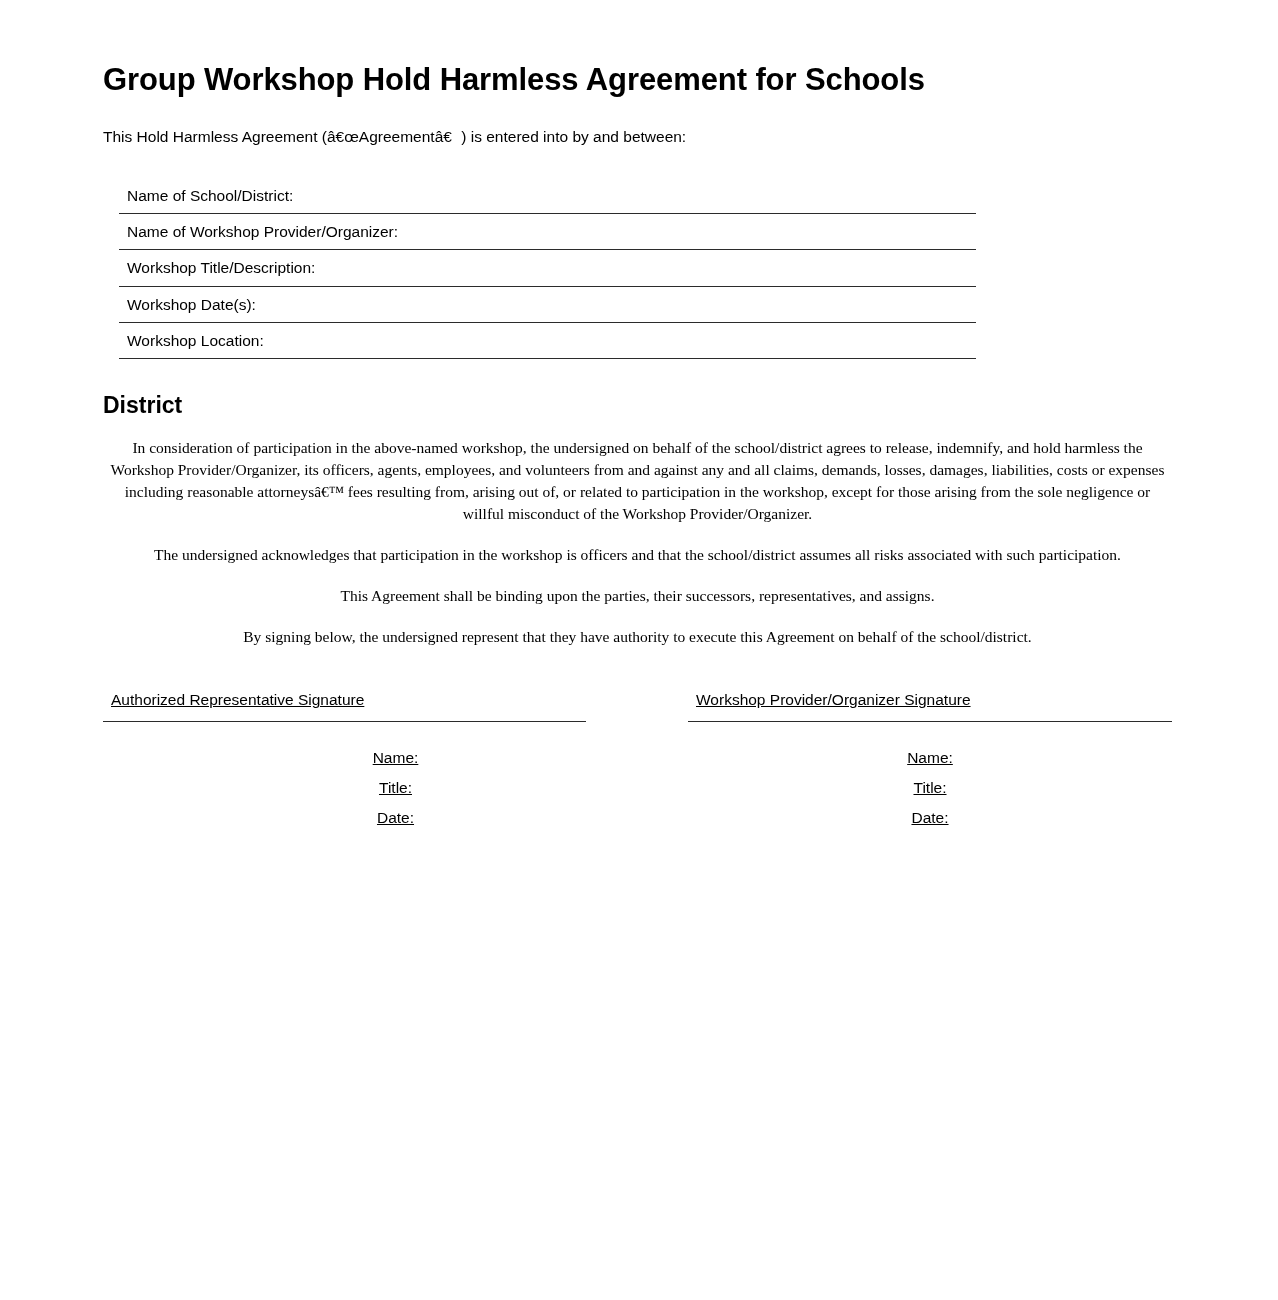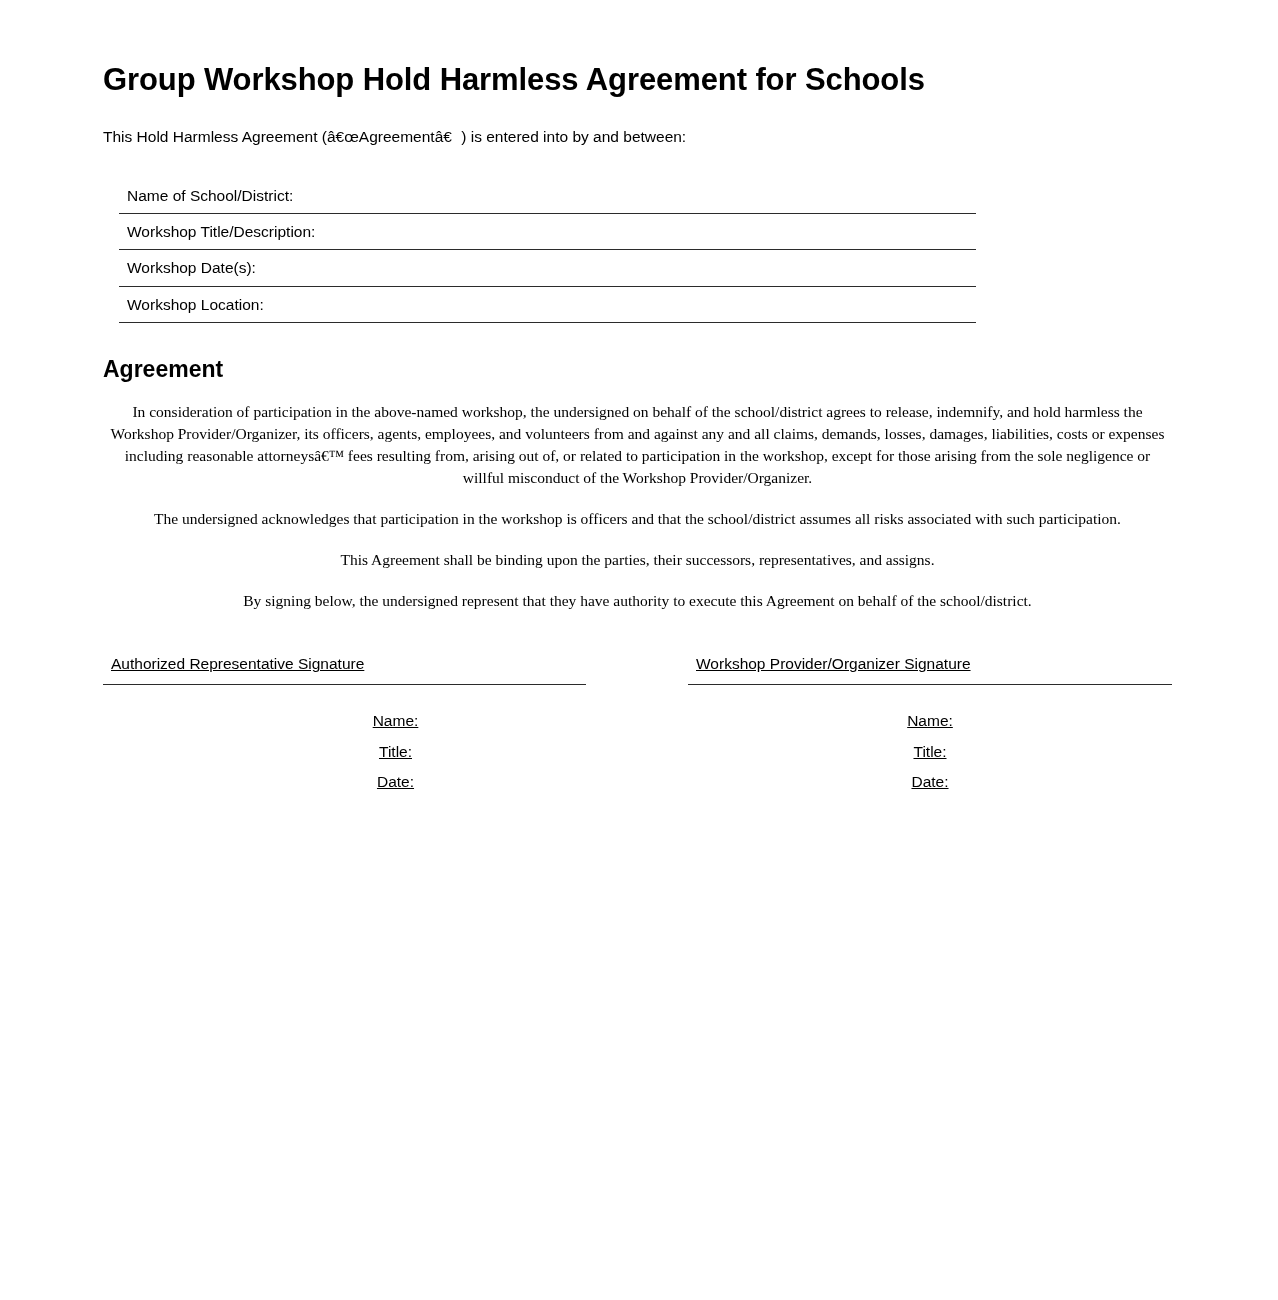--- a/index.html
+++ b/index.html
@@ -126,32 +126,35 @@
     <h1 class="doc-title">Group Workshop Hold Harmless Agreement for Schools</h1>
 
     <p class="intro">This Hold Harmless Agreement (â€œAgreementâ€) is entered into by and between:</p>
 
     <table class="fields">
       <tbody>
         <tr>
           <td>Name of School/District:</td>
         </tr>
         <tr>
+          <td>Name of Workshop Provider/Organizer:</td>
+        </tr>
+        <tr>
           <td>Workshop Title/Description:</td>
         </tr>
         <tr>
           <td>Workshop Date(s):</td>
         </tr>
         <tr>
           <td>Workshop Location:</td>
         </tr>
       </tbody>
     </table>
 
-    <h2 class="section-heading">Agreement</h2>
+    <h2 class="section-heading">District</h2>
 
     <p class="body-par">In consideration of participation in the above-named workshop, the undersigned on behalf of the school/district agrees to release, indemnify, and hold harmless the Workshop Provider/Organizer, its officers, agents, employees, and volunteers from and against any and all claims, demands, losses, damages, liabilities, costs or expenses including reasonable attorneysâ€™ fees resulting from, arising out of, or related to participation in the workshop, except for those arising from the sole negligence or willful misconduct of the Workshop Provider/Organizer.</p>
 
     <p class="body-par">The undersigned acknowledges that participation in the workshop is officers and that the school/district assumes all risks associated with such participation.</p>
 
     <p class="body-par">This Agreement shall be binding upon the parties, their successors, representatives, and assigns.</p>
 
     <p class="body-par">By signing below, the undersigned represent that they have authority to execute this Agreement on behalf of the school/district.</p>
 
     <div class="sig-wrap">

